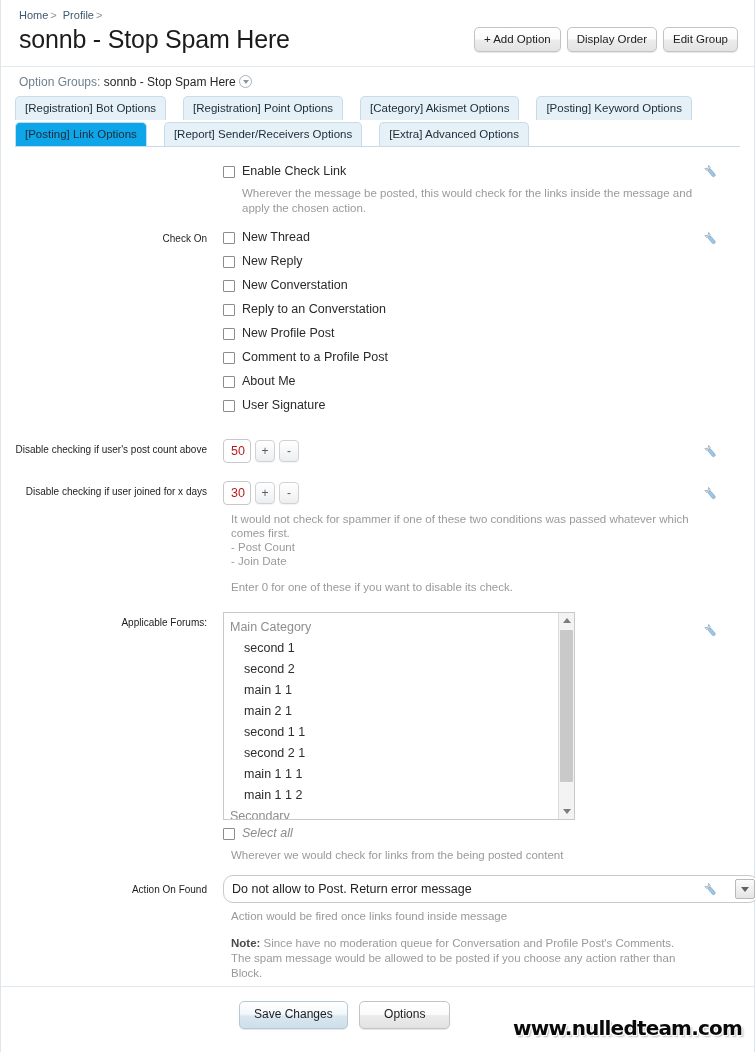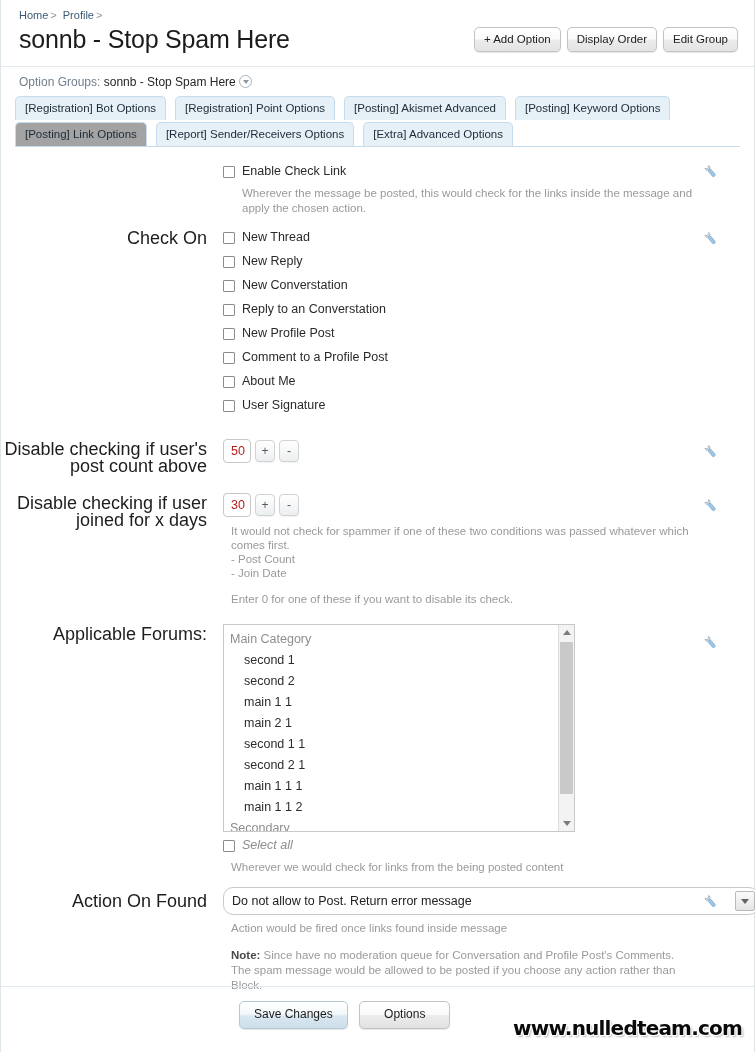--- a/index.html
+++ b/index.html
@@ -103,39 +103,39 @@
   }
 
   
   .tabs-wrap {
     padding: 0 14px 0 14px;
     position: relative;
   }
   .tabrow {
     display: flex;
     align-items: flex-end;
-    gap: 9px;
+    gap: 17px;
     padding-bottom: 0;
   }
   .tabrow.row2 { margin-top: 2px; }
   .tab {
     display: inline-block;
     padding: 4px 9px 5px 9px;
     font-size: 11.5px;
     color: #1c2b38;
     background: #e5f0f7;
     border: 1px solid #c6dced;
     border-bottom: none;
     border-radius: 5px 5px 0 0;
     cursor: pointer;
     line-height: 14px;
     white-space: nowrap;
   }
   .tab.active {
-    background: #a3a3a3;
+    background: #0ea5e9;
     border-color: #c6dced;
     color: #1c2b38;
   }
   .tabs-baseline {
     height: 1px;
     background: #c6dced;
     margin: 0 14px;
   }
 
   
@@ -147,21 +147,21 @@
     display: flex;
     align-items: flex-start;
     padding: 0 18px 0 0;
     margin-bottom: 0;
   }
   .lbl {
     width: 222px;
     min-width: 222px;
     text-align: right;
     padding-right: 16px;
-    font-size: 18px;
+    font-size: 10px;
     color: #1d1d1d;
     line-height: 17px;
     padding-top: 2px;
   }
   .fld {
     flex: 1;
     min-width: 0;
     padding-right: 36px;
     position: relative;
   }
@@ -405,21 +405,21 @@
 
   <div class="optgroups">
     <span>Option Groups:</span>
     <span class="val">sonnb - Stop Spam Here</span><span class="caret-circle"></span>
   </div>
 
   <div class="tabs-wrap">
     <div class="tabrow">
       <span class="tab">[Registration] Bot Options</span>
       <span class="tab">[Registration] Point Options</span>
-      <span class="tab">[Posting] Akismet Advanced</span>
+      <span class="tab">[Category] Akismet Options</span>
       <span class="tab">[Posting] Keyword Options</span>
     </div>
     <div class="tabrow row2">
       <span class="tab active">[Posting] Link Options</span>
       <span class="tab">[Report] Sender/Receivers Options</span>
       <span class="tab">[Extra] Advanced Options</span>
     </div>
   </div>
   <div class="tabs-baseline"></div>
 

